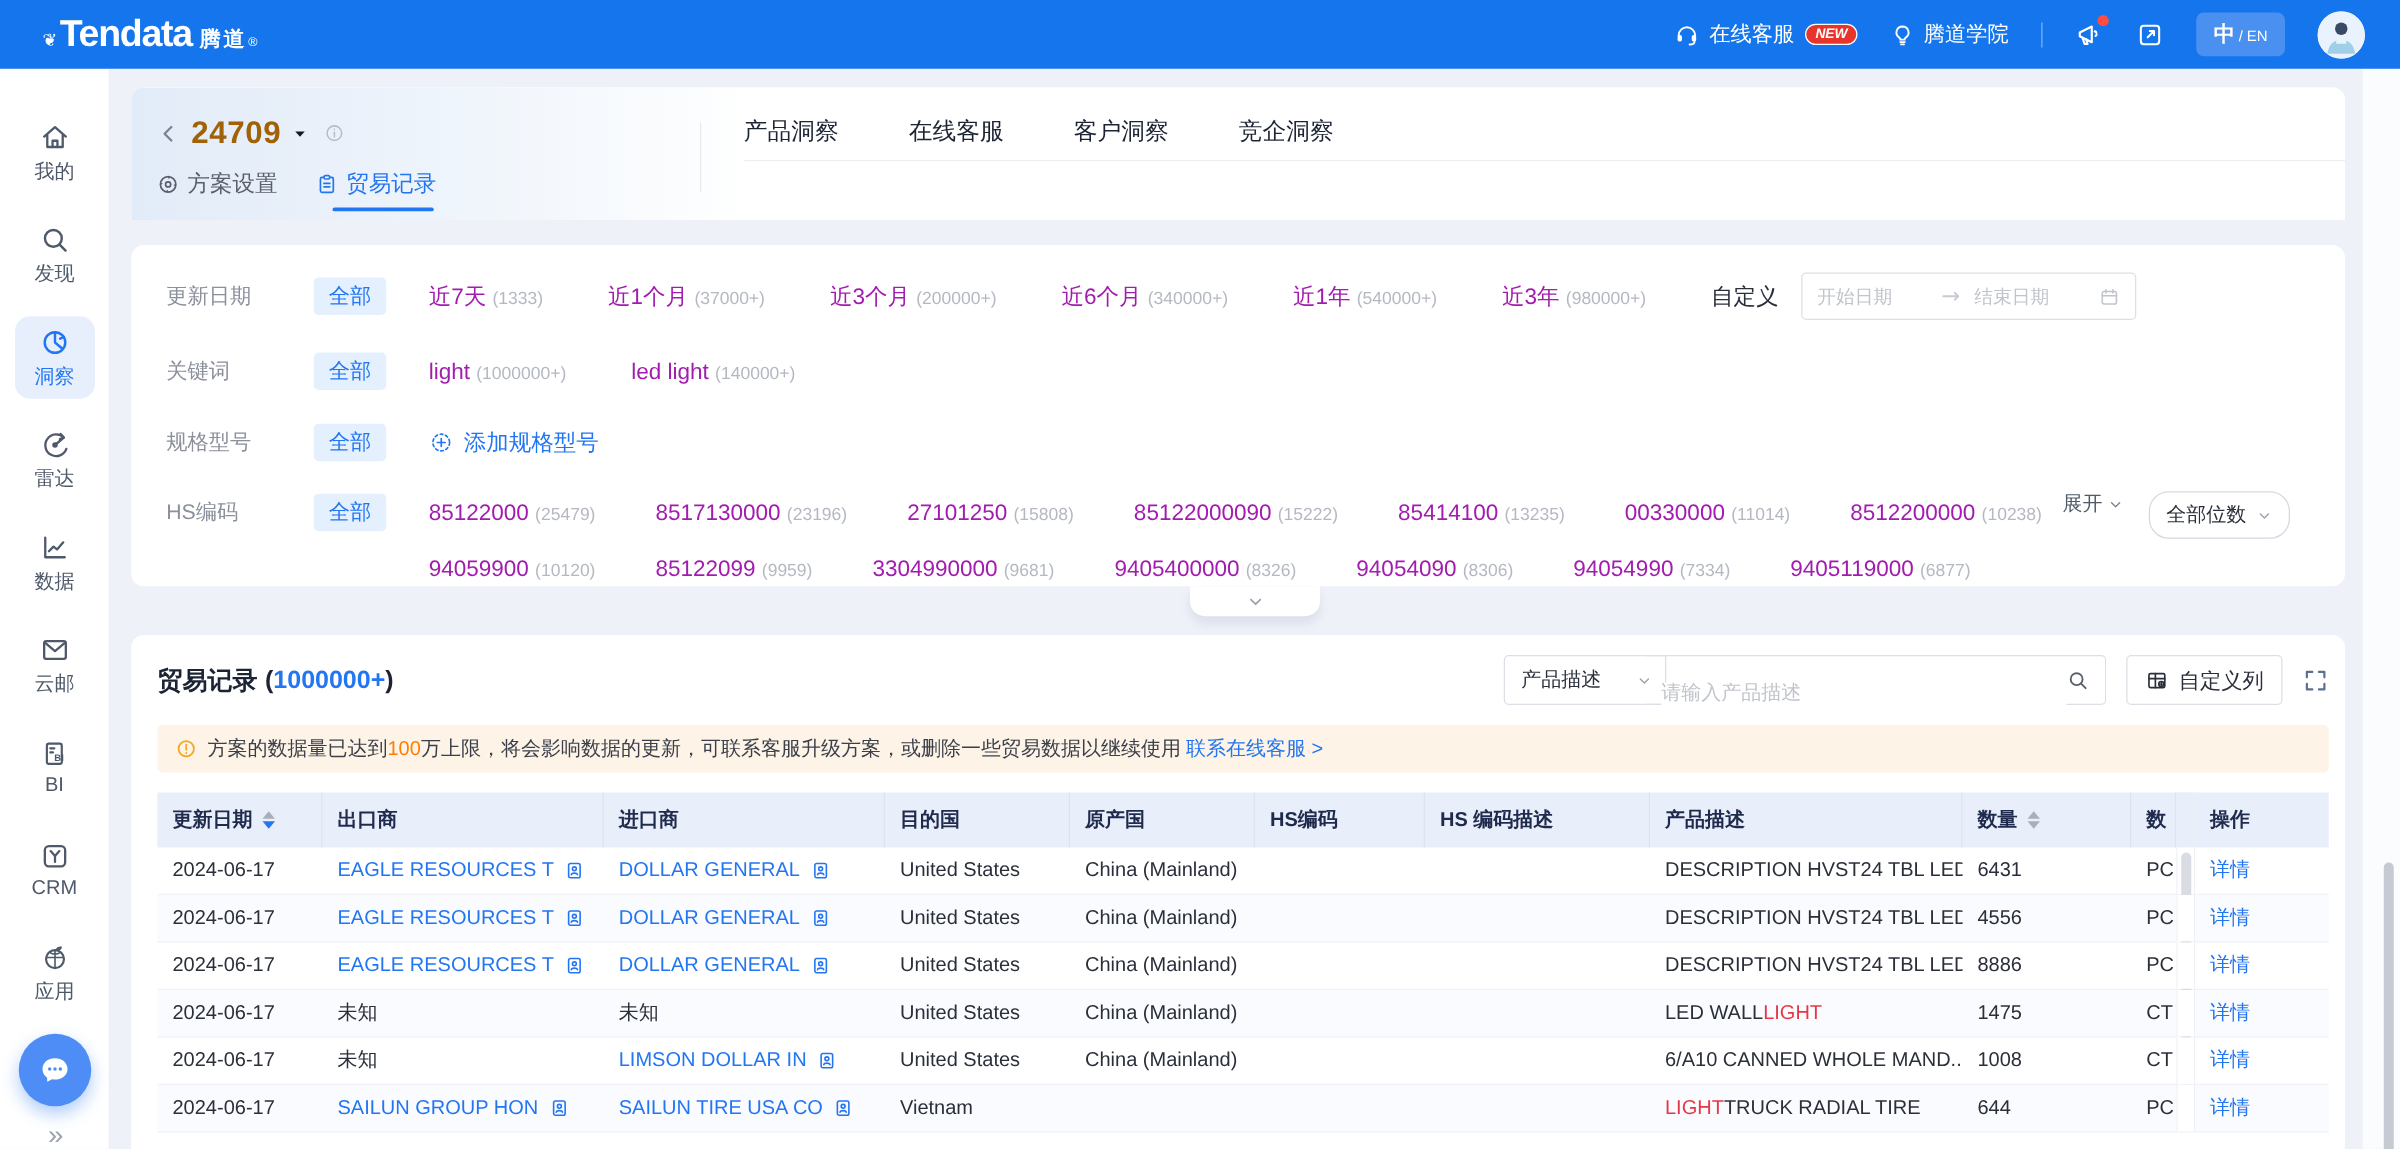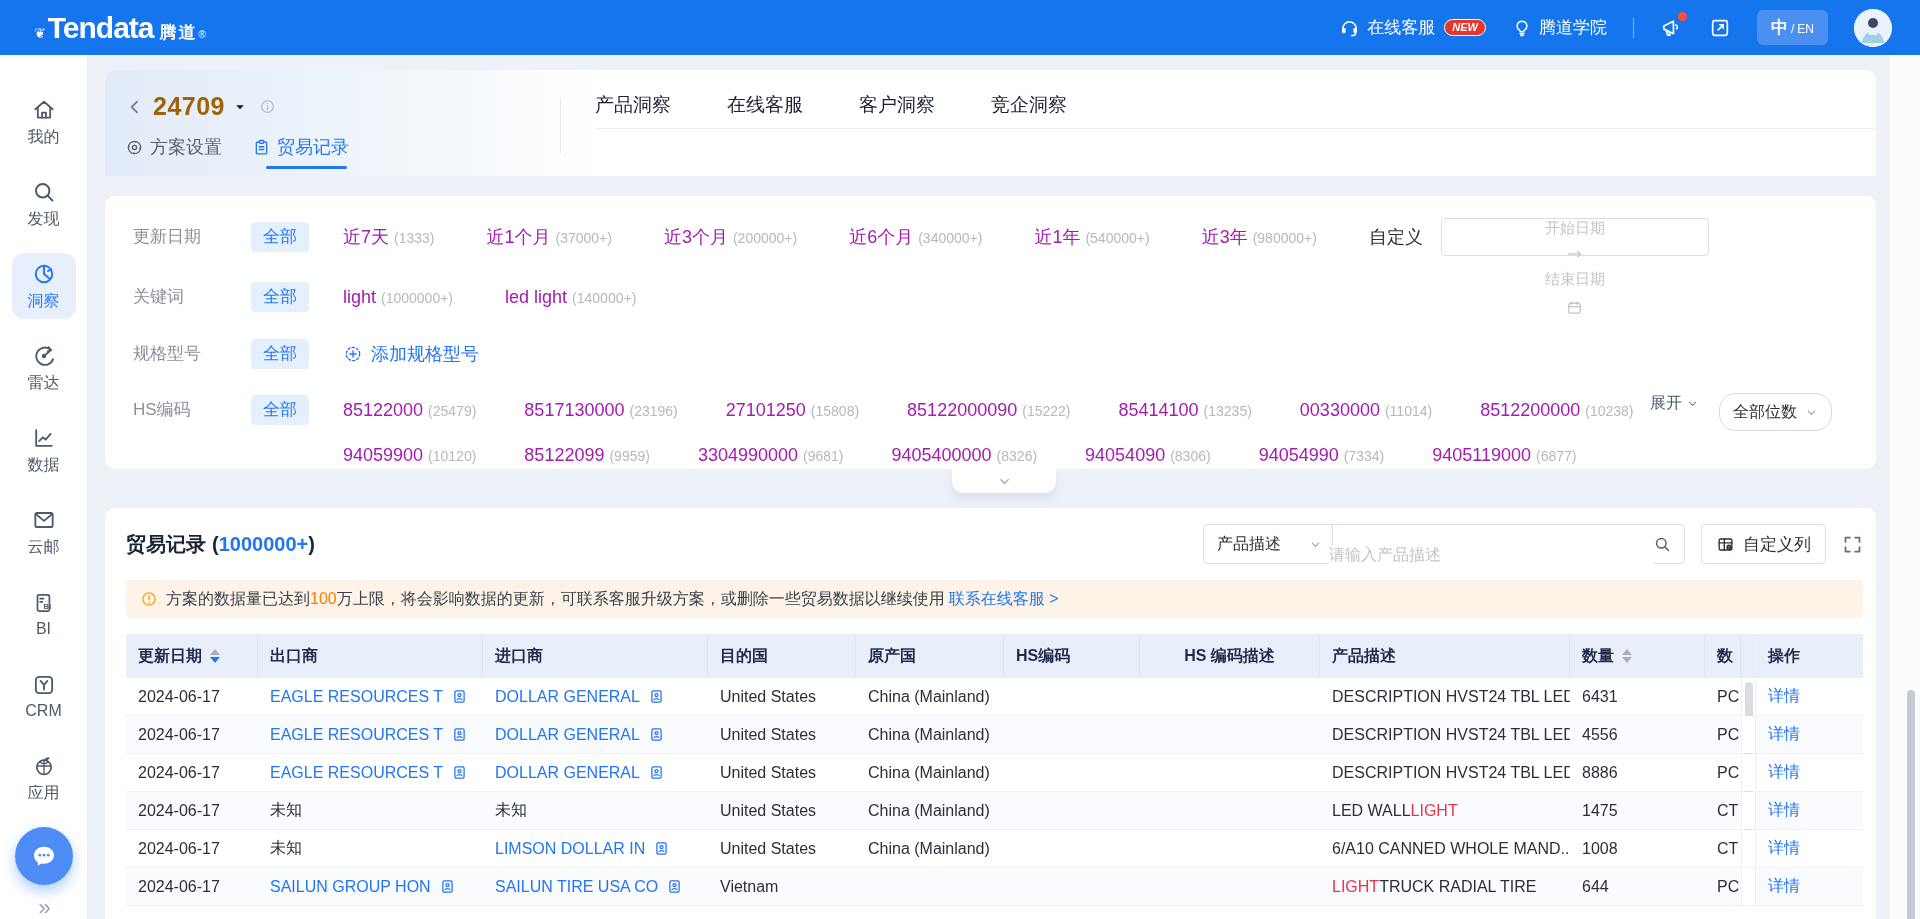--- a/index.html
+++ b/index.html
@@ -55,21 +55,21 @@
 
   .filter-card { position:absolute; left:17px; top:141px; right:44px; height:273px; background:#fff; border-radius:10px; padding:26px 28px 0 28px; }
   .f-row { display:flex; align-items:flex-start; margin-bottom:26px; position:relative; }
   .f-label { width:118px; flex:none; font-size:17px; color:#8b909c; line-height:30px; }
   .f-all { flex:none; background:#e4f0fe; color:#2376f2; font-size:17px; line-height:30px; padding:0 12px; border-radius:4px; margin-right:34px; cursor:pointer; }
   .f-opts { display:flex; flex-wrap:wrap; column-gap:52px; row-gap:14px; align-items:center; padding-top:0; max-width:1100px; }
   .f-opt { display:flex; align-items:baseline; gap:5px; cursor:pointer; line-height:30px; }
   .f-opt .ol { font-size:18px; color:#a21caf; }
   .f-opt .oc { font-size:14px; color:#b4b8c2; }
   .f-custom { font-size:18px; color:#2a2f3a; line-height:30px; cursor:pointer; }
-  .date-range { display:flex; align-items:center; border:1px solid #dcdfe6; border-radius:4px; height:38px; padding:0 12px; margin-left:18px; width:268px; color:#c0c4cc; font-size:15px; gap:10px; margin-top:-4px; cursor:text;flex-direction:column; }
+  .date-range { display:flex; align-items:center; border:1px solid #dcdfe6; border-radius:4px; height:38px; padding:0 12px; margin-left:18px; width:268px; color:#c0c4cc; font-size:15px; gap:10px; margin-top:-4px; cursor:text; }
   .date-range .ph { flex:1; }
   .add-spec { display:flex; align-items:center; gap:8px; color:#2376f2; font-size:18px; line-height:30px; cursor:pointer; }
   .hs-wrap { display:flex; flex-direction:column; gap:14px; max-width:1060px; }
   .hs-row { display:flex; column-gap:48px; row-gap:10px; flex-wrap:nowrap; }
   .hs-right { position:absolute; right:16px; top:-2px; display:flex; align-items:flex-start; gap:20px; }
   .hs-expand { display:flex; align-items:center; gap:4px; font-size:16px; color:#4e5969; cursor:pointer; }
   .hs-digits { display:flex; align-items:center; gap:8px; border:1px solid #d5d9e2; border-radius:16px; height:38px; padding:0 13px; font-size:16px; color:#2a2f3a; background:#fff; cursor:pointer; }
   .collapse-tab { position:absolute; left:50%; transform:translateX(-50%); top:414px; width:104px; height:24px; background:#fff; border-radius:0 0 12px 12px; box-shadow:0 6px 8px rgba(90,110,150,.12); display:flex; align-items:center; justify-content:center; color:#9aa1ad; cursor:pointer; }
 
   .table-card { position:absolute; left:17px; top:453px; right:44px; bottom:-30px; background:#fff; border-radius:10px; padding:16px 13px 0 21px; }
@@ -561,21 +561,21 @@
           </div>
           <div class="th" style="width: 148px;">
             <span>目的国</span>
           </div>
           <div class="th" style="width: 148px;">
             <span>原产国</span>
           </div>
           <div class="th" style="width: 136px;">
             <span>HS编码</span>
           </div>
-          <div class="th" style="width: 180px; justify-content: center;">
+          <div class="th" style="width: 180px;">
             <span>HS 编码描述</span>
           </div>
           <div class="th" style="width: 250px;">
             <span>产品描述</span>
           </div>
           <div class="th" style="width: 135px;">
             <span>数量</span>
             <span class="sort plain">
               <i class="up"></i>
               <i class="dn"></i>

